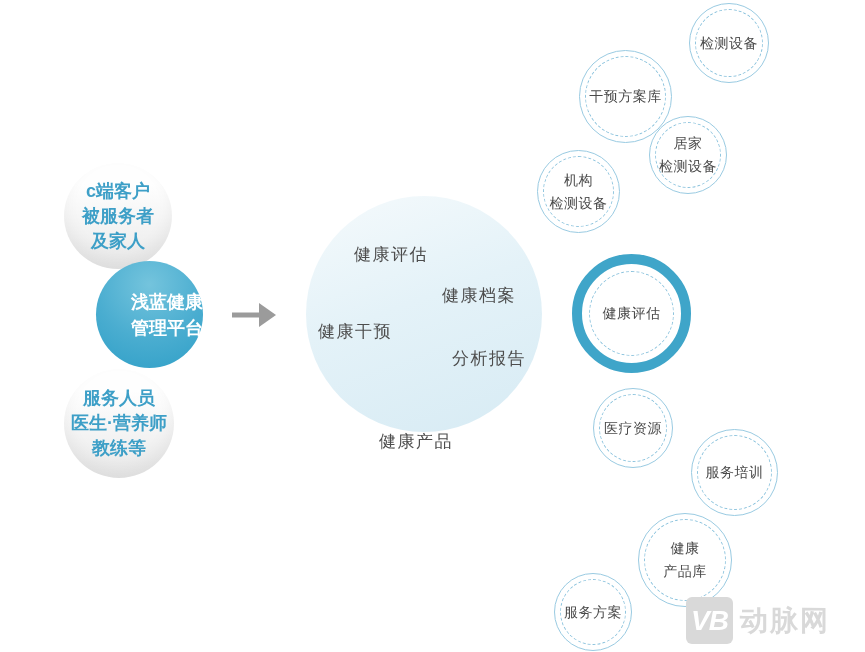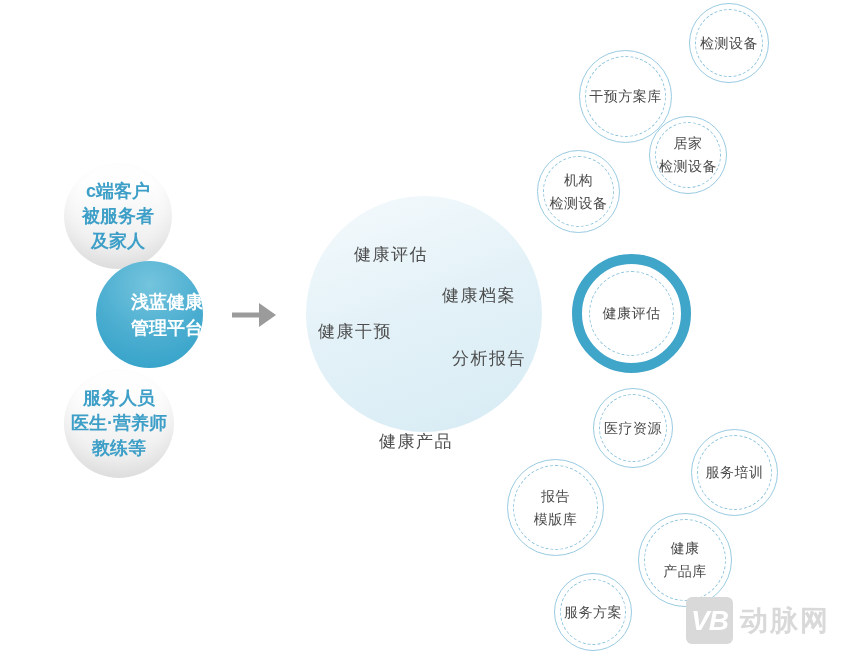--- a/index.html
+++ b/index.html
@@ -243,26 +243,20 @@
     </div>
   </div>
 
   <div class="sat sat-service-training">
     <div class="sat-label">
       <span>服务培训</span>
       <span></span>
     </div>
   </div>
 
-  <div class="sat sat-report-template">
-    <div class="sat-label">
-      <span>报告</span>
-      <span>模版库</span>
-    </div>
-  </div>
 
   <div class="sat sat-health-product">
     <div class="sat-label">
       <span>健康</span>
       <span>产品库</span>
     </div>
   </div>
 
   <div class="sat sat-service-plan">
     <div class="sat-label">

